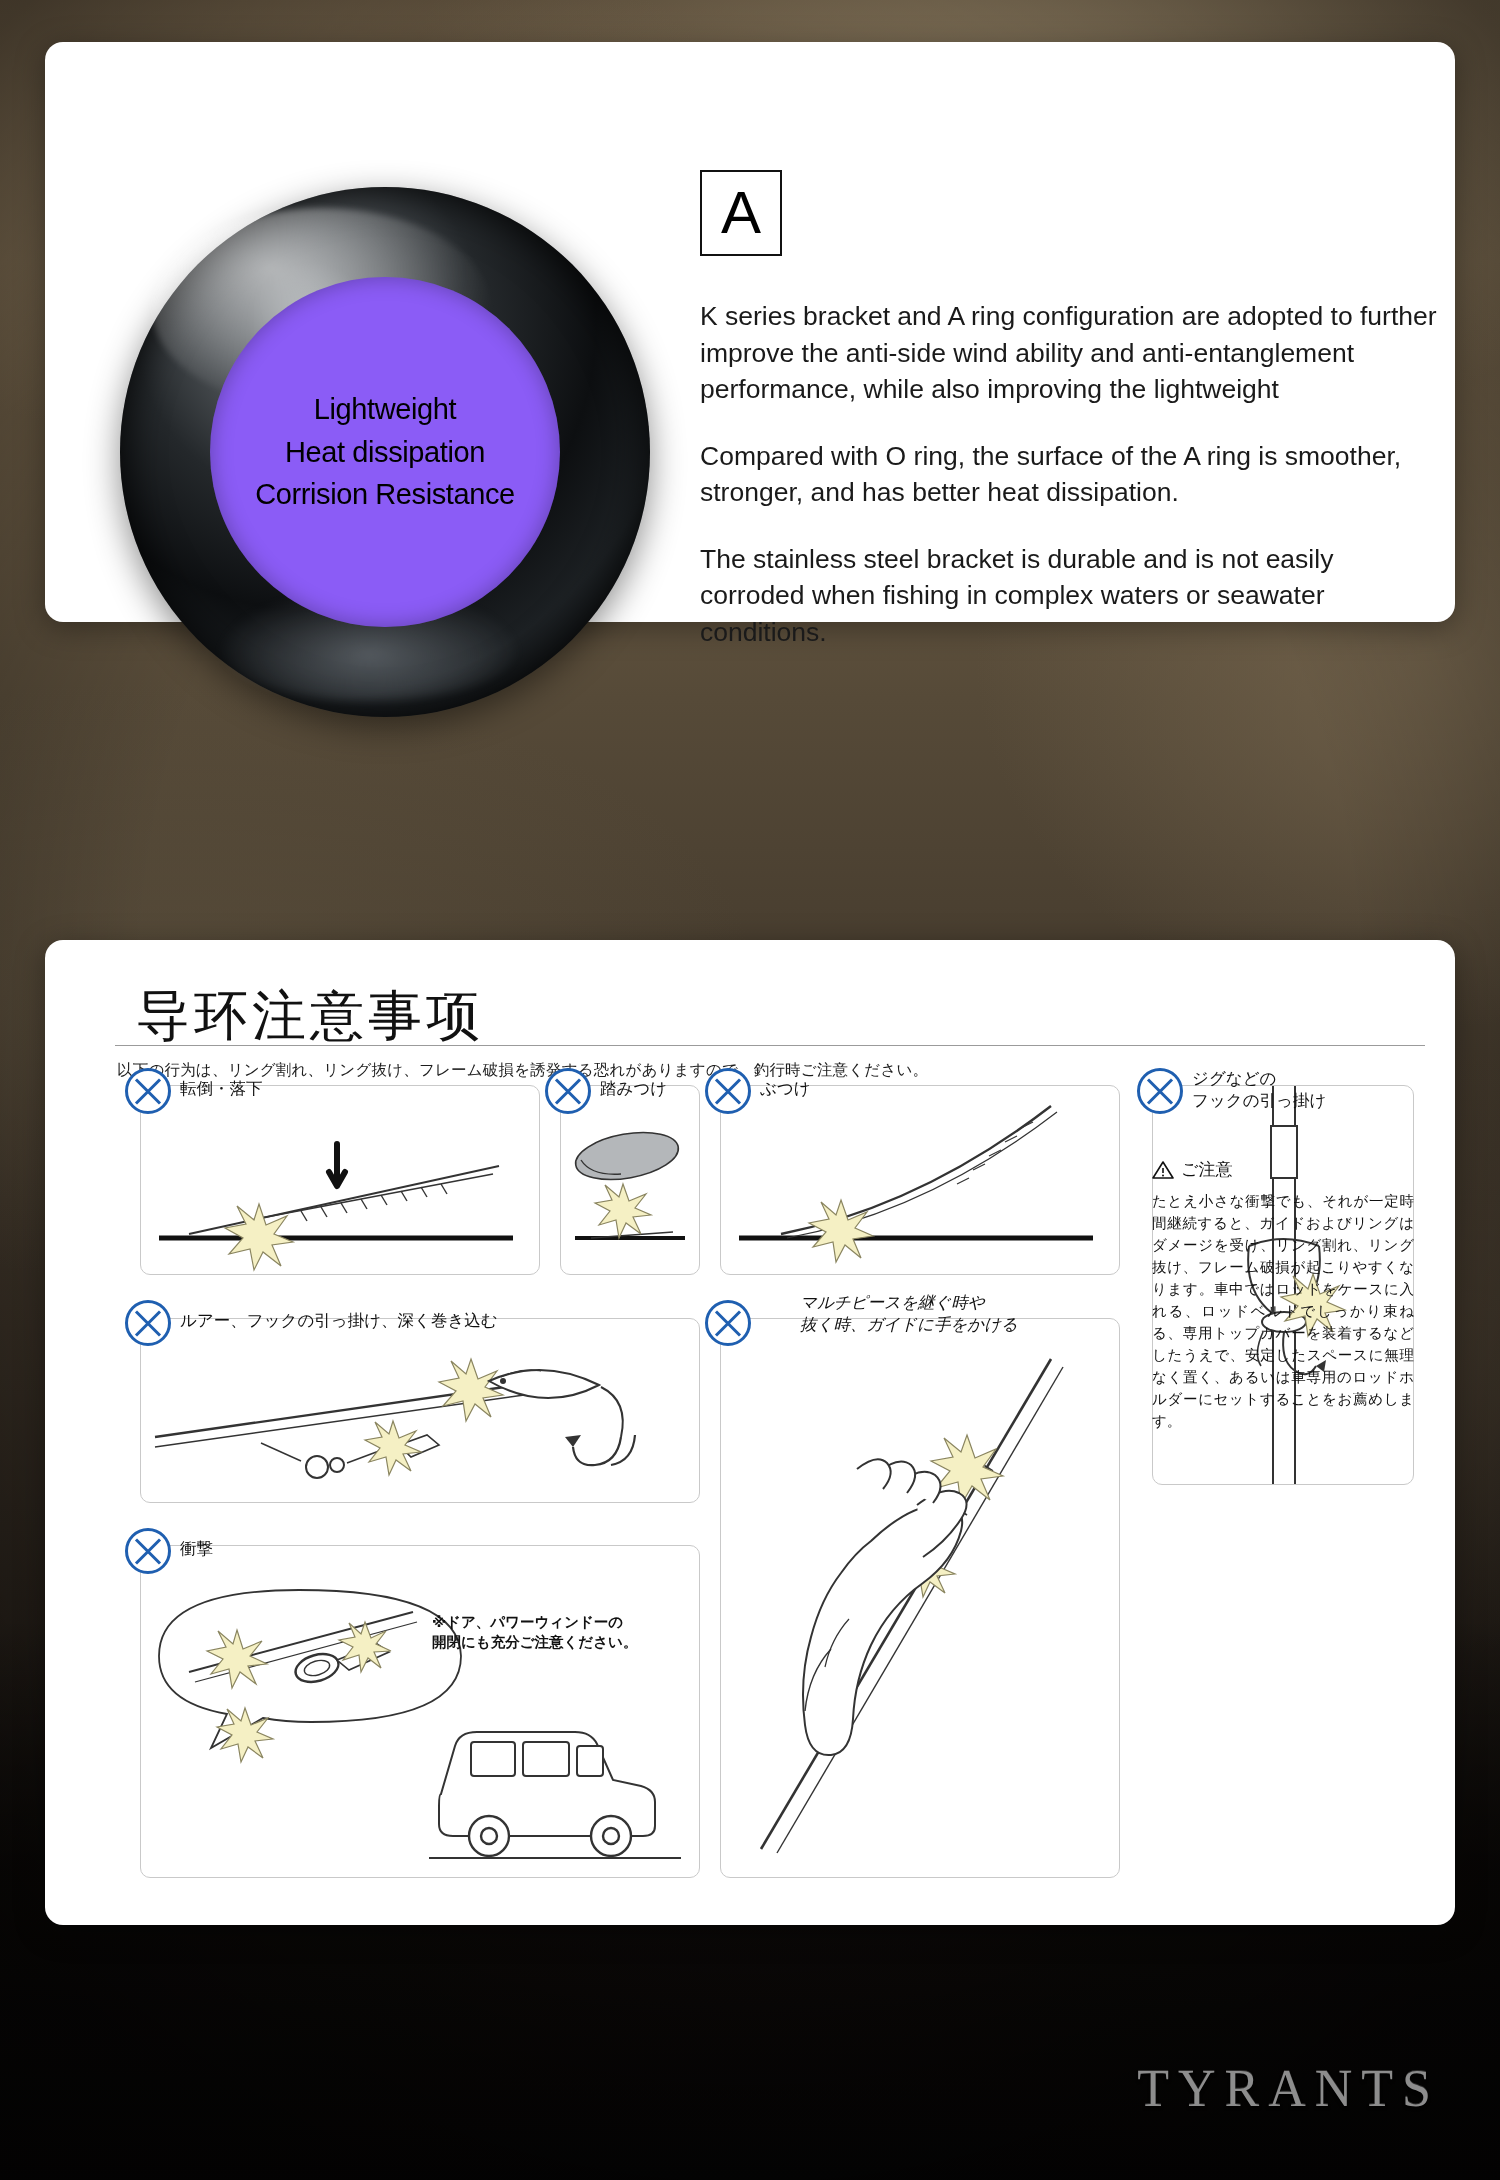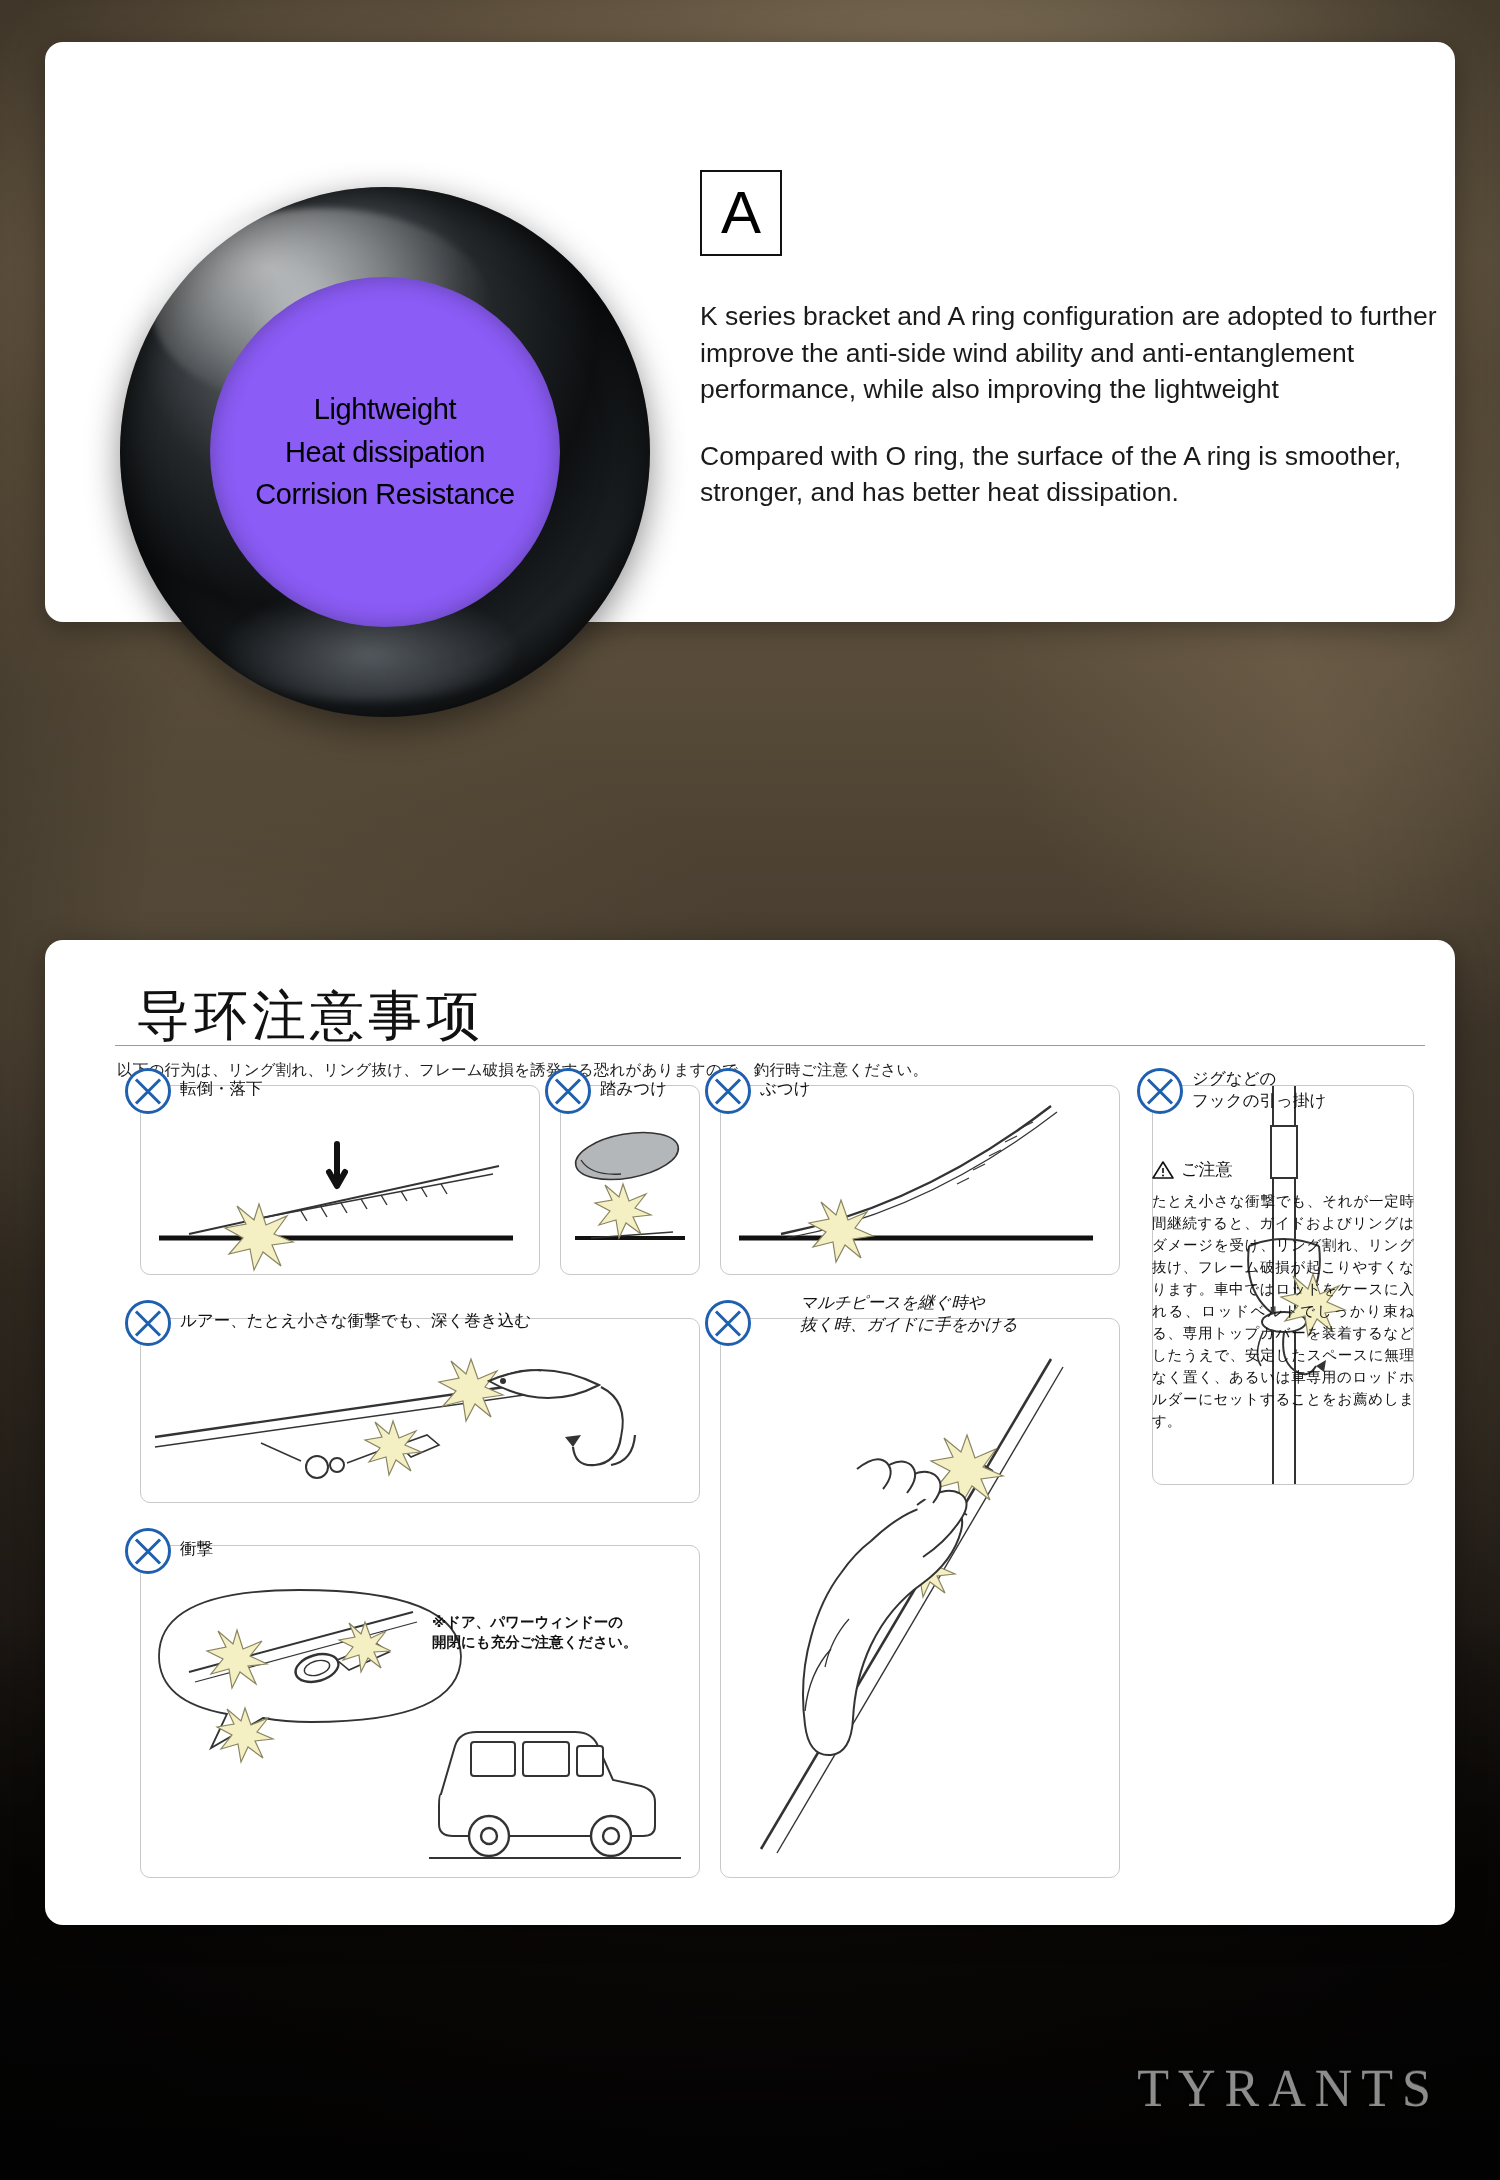--- a/index.html
+++ b/index.html
@@ -303,20 +303,21 @@
     </div>
   </div>
 
   <div class="right-col">
     <div class="badge-row">
       <div class="badge-box">A</div>
     </div>
 
     <div class="para">K series bracket and A ring configuration are adopted to further improve the anti-side wind ability and anti-entanglement performance, while also improving the lightweight</div>
     <div class="para">Compared with O ring, the surface of the A ring is smoother, stronger, and has better heat dissipation.</div>
+    <div class="para">The stainless steel bracket is durable and is not easily corroded when fishing in complex waters or seawater conditions.</div>
   </div>
 </div>
 
 <div class="card" id="card-bottom">
   <div class="cn-title">导环注意事项</div>
   <div class="title-rule"></div>
   <div class="jp-lead">以下の行为は、リング割れ、リング抜け、フレーム破損を誘発する恐れがありますので、釣行時ご注意ください。</div>
 </div>
 
 <div class="panel" style="left:140px; top:1085px; width:400px; height:190px;">
@@ -416,21 +417,21 @@
     <path d="M348 62 q54 -24 110 4 q-54 28 -110 -4 Z" fill="#fff" stroke="#333" stroke-width="2"></path>
     <path d="M360 58 q20 -10 40 -6" stroke="#333" stroke-width="1" fill="none"></path>
     <circle cx="362" cy="62" r="3" fill="#333"></circle>
     <path d="M460 68 q28 14 20 50" stroke="#333" stroke-width="2" fill="none"></path>
     <path d="M480 118 q-4 26 -26 28 q-20 2 -22 -18" stroke="#333" stroke-width="2.2" fill="none"></path>
     <path d="M432 128 l-8 -10 l16 -2 Z" fill="#333"></path>
     <path d="M494 116 q-2 26 -24 30" stroke="#333" stroke-width="2.2" fill="none"></path>
   </svg>
 </div>
 <div class="no-badge" style="left:125px; top:1300px;"></div>
-<div class="panel-label" style="left:180px; top:1310px;">ルアー、たとえ小さな衝撃でも、深く巻き込む</div>
+<div class="panel-label" style="left:180px; top:1310px;">ルアー、フックの引っ掛け、深く巻き込む</div>
 
 <div class="panel" style="left:720px; top:1318px; width:400px; height:560px;">
   <svg width="398" height="558" viewBox="0 0 398 558">
     <line x1="40" y1="530" x2="330" y2="40" stroke="#333" stroke-width="2.6"></line>
     <line x1="56" y1="534" x2="342" y2="48" stroke="#333" stroke-width="1.4"></line>
     <path d="M250 138 l22 14 M224 182 l22 14" stroke="#333" stroke-width="1.6"></path>
     <ellipse cx="243" cy="150" rx="12" ry="7" fill="none" stroke="#333" stroke-width="1.6" transform="rotate(-58 243 150)"></ellipse>
     <g transform="translate(246,150)">
       <path d="M0,-34 L8,-11 L29,-20 L16,-2 L36,7 L14,10 L23,31 L5,17 L-6,36 L-9,13 L-31,19 L-17,2 L-36,-8 L-14,-12 L-23,-31 L-6,-17 Z" fill="#f5f0c4" stroke="#8a8560" stroke-width="1.2"></path>
     </g>

